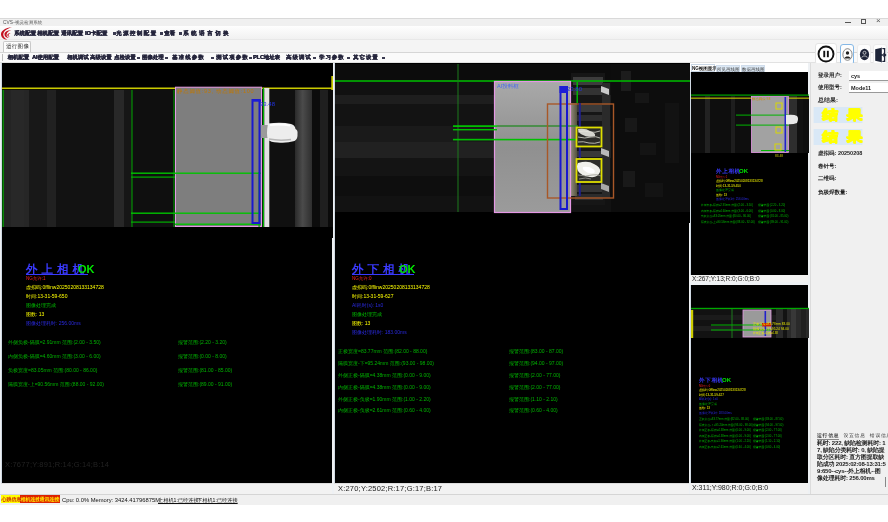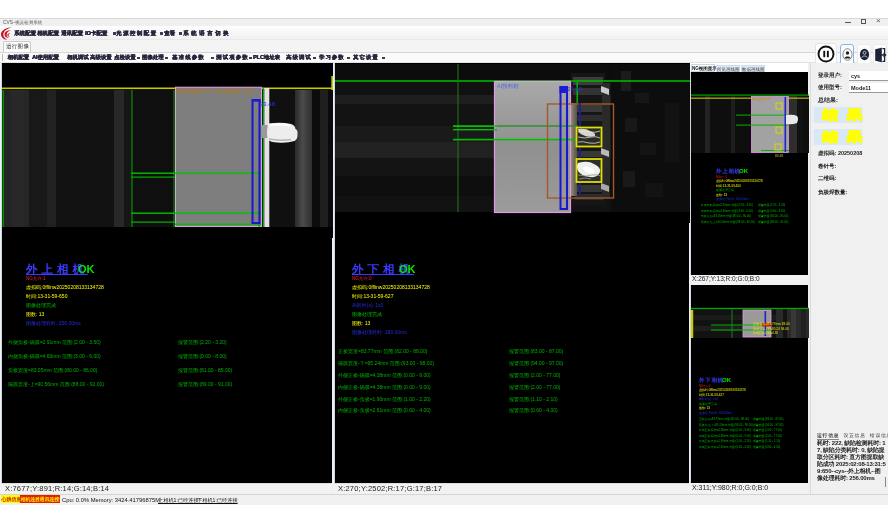--- a/index.html
+++ b/index.html
@@ -154,21 +154,21 @@
 <div class="abs" style="left:6px;top:276px;font-size:5px;color:#00b400;white-space:nowrap">外侧负极-隔膜=2.91mm 范围:(2.00 - 3.50)</div>
 <div class="abs" style="left:176px;top:276px;font-size:5px;color:#00b400;white-space:nowrap">报警范围:(2.20 - 3.20)</div>
 <div class="abs" style="left:6px;top:290px;font-size:5px;color:#00b400;white-space:nowrap">内侧负极-隔膜=4.60mm 范围:(3.00 - 6.00)</div>
 <div class="abs" style="left:176px;top:290px;font-size:5px;color:#00b400;white-space:nowrap">报警范围:(0.00 - 8.00)</div>
 <div class="abs" style="left:6px;top:304px;font-size:5px;color:#00b400;white-space:nowrap">负极宽度=83.05mm 范围:(80.00 - 86.00)</div>
 <div class="abs" style="left:176px;top:304px;font-size:5px;color:#00b400;white-space:nowrap">报警范围:(81.00 - 85.00)</div>
 <div class="abs" style="left:6px;top:318px;font-size:5px;color:#00b400;white-space:nowrap">隔膜宽度-上=90.56mm 范围:(88.00 - 92.00)</div>
 <div class="abs" style="left:176px;top:318px;font-size:5px;color:#00b400;white-space:nowrap">报警范围:(89.00 - 91.00)</div>
 </div>
 <div class="abs" style="left:1px;top:483px;width:331px;height:11px;background:#f2f2f2;border-top:1px solid #ddd"></div>
-<div class="abs" style="left:5px;top:484px;font-size:7.5px;color:#222;letter-spacing:.2px">X:7677;Y:891;R:14;G:14;B:14</div>
+<div class="abs" style="left:5px;top:460px;font-size:7.5px;color:#222;letter-spacing:.2px">X:7677;Y:891;R:14;G:14;B:14</div>
 
 <div class="abs" id="cpanel" style="left:334px;top:63px;width:355px;height:420px;background:#000;border-left:1px solid #cfd8e2">
 <svg class="abs" style="left:0;top:0" width="355" height="160" viewBox="0 0 355 160">
 <rect x="0" y="0" width="355" height="160" fill="#000"></rect>
 <rect x="0" y="1" width="355" height="148" fill="#111111"></rect>
 <rect x="0" y="1" width="355" height="16" fill="#0c0c0c"></rect>
 <rect x="0" y="32" width="276" height="9" fill="#1e1e1e"></rect>
 <rect x="0" y="41" width="276" height="22" fill="#131313"></rect>
 <rect x="0" y="63" width="276" height="16" fill="#1a1a1a"></rect>
 <rect x="0" y="79" width="276" height="16" fill="#212121"></rect>

